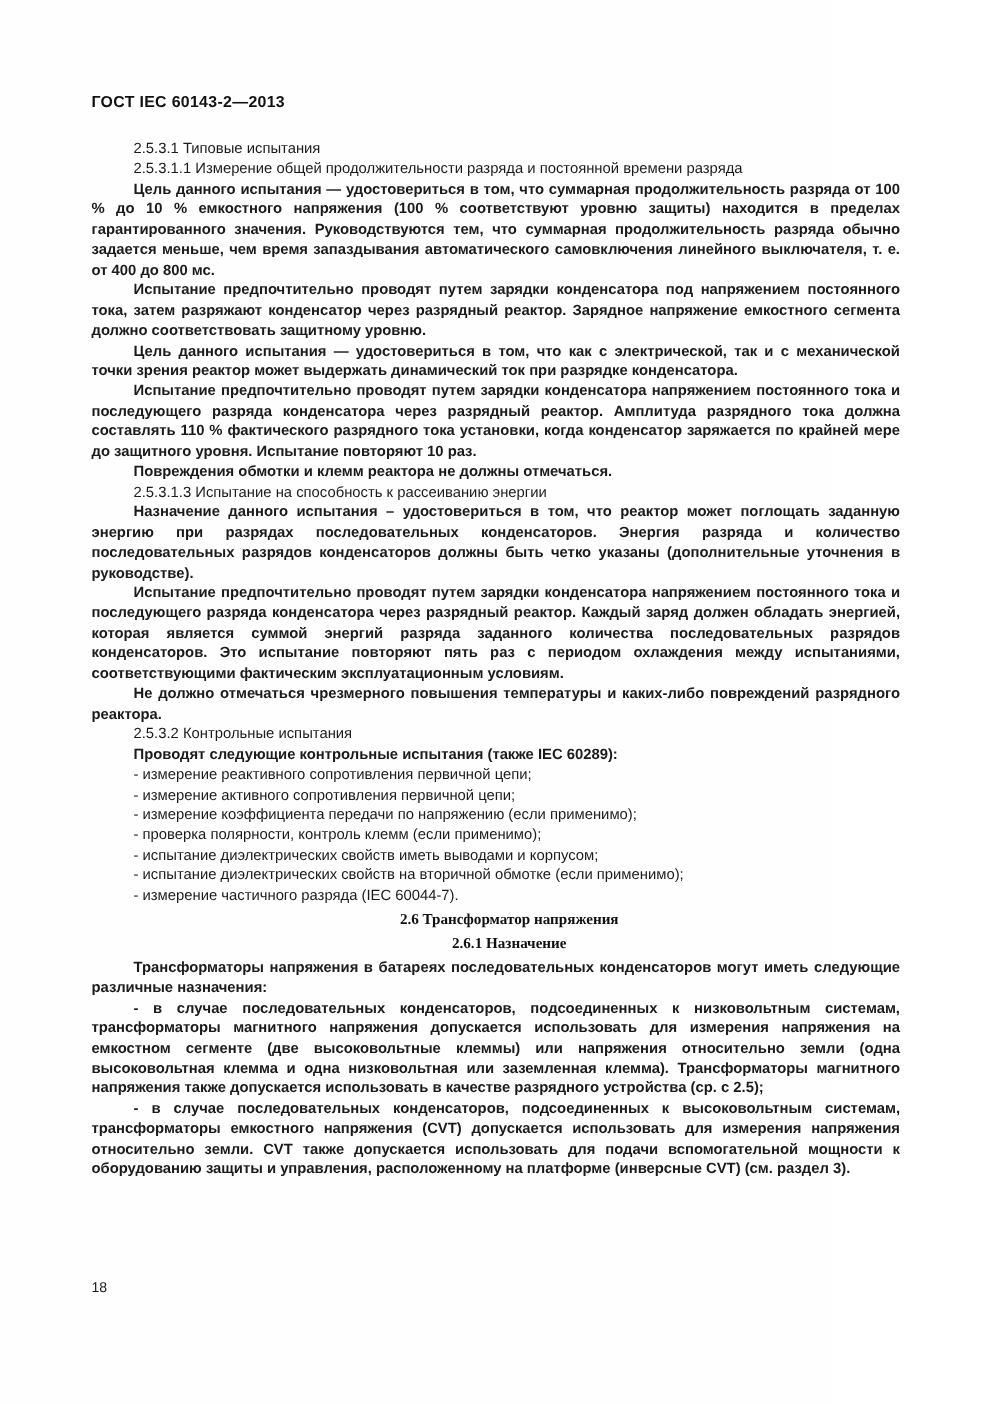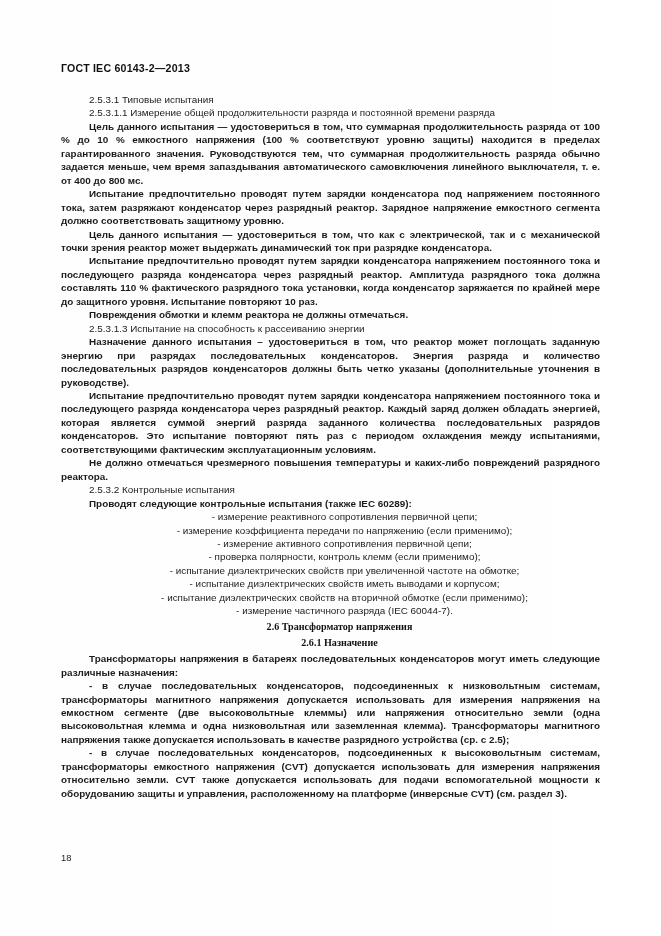--- a/index.html
+++ b/index.html
@@ -77,21 +77,21 @@
   }
   .bullet-list {
     margin: 0;
     padding: 0;
     list-style: none;
   }
   .bullet-list li {
     font-size: 9.9px;
     line-height: 13.45px;
     text-indent: 28px;
-    text-align: center;
+    text-align: left;
     color: #1b1b1b;
   }
   .gap-sm { height: 2.4px; }
   .page-number {
     position: absolute;
     left: 61px;
     top: 852px;
     font-size: 9.4px;
     color: #1b1b1b;
   }
@@ -127,24 +127,23 @@
     <p class="blk para">Испытание предпочтительно проводят путем зарядки конденсатора напряжением постоянного тока и последующего разряда конденсатора через разрядный реактор. Каждый заряд должен обладать энергией, которая является суммой энергий разряда заданного количества последовательных разрядов конденсаторов. Это испытание повторяют пять раз с периодом охлаждения между испытаниями, соответствующими фактическим эксплуатационным условиям.</p>
 
     <p class="blk para">Не должно отмечаться чрезмерного повышения температуры и каких-либо повреждений разрядного реактора.</p>
 
     <p class="blk clause">2.5.3.2  Контрольные испытания</p>
 
     <p class="blk para">Проводят следующие контрольные испытания (также IEC 60289):</p>
 
     <ul class="bullet-list">
       <li>- измерение реактивного сопротивления первичной цепи;</li>
+      <li>- измерение активного сопротивления первичной цепи;</li>
       <li>- измерение коэффициента передачи по напряжению (если применимо);</li>
-      <li>- измерение активного сопротивления первичной цепи;</li>
       <li>- проверка полярности, контроль клемм (если применимо);</li>
-      <li>- испытание диэлектрических свойств при увеличенной частоте на обмотке;</li>
       <li>- испытание диэлектрических свойств иметь выводами и корпусом;</li>
       <li>- испытание диэлектрических свойств на вторичной обмотке (если применимо);</li>
       <li>- измерение частичного разряда (IEC 60044-7).</li>
     </ul>
 
     <div class="gap-sm"></div>
 
     <p class="sec-head spaced-bot">2.6  Трансформатор напряжения</p>
 
     <p class="sec-head spaced-bot">2.6.1  Назначение</p>

